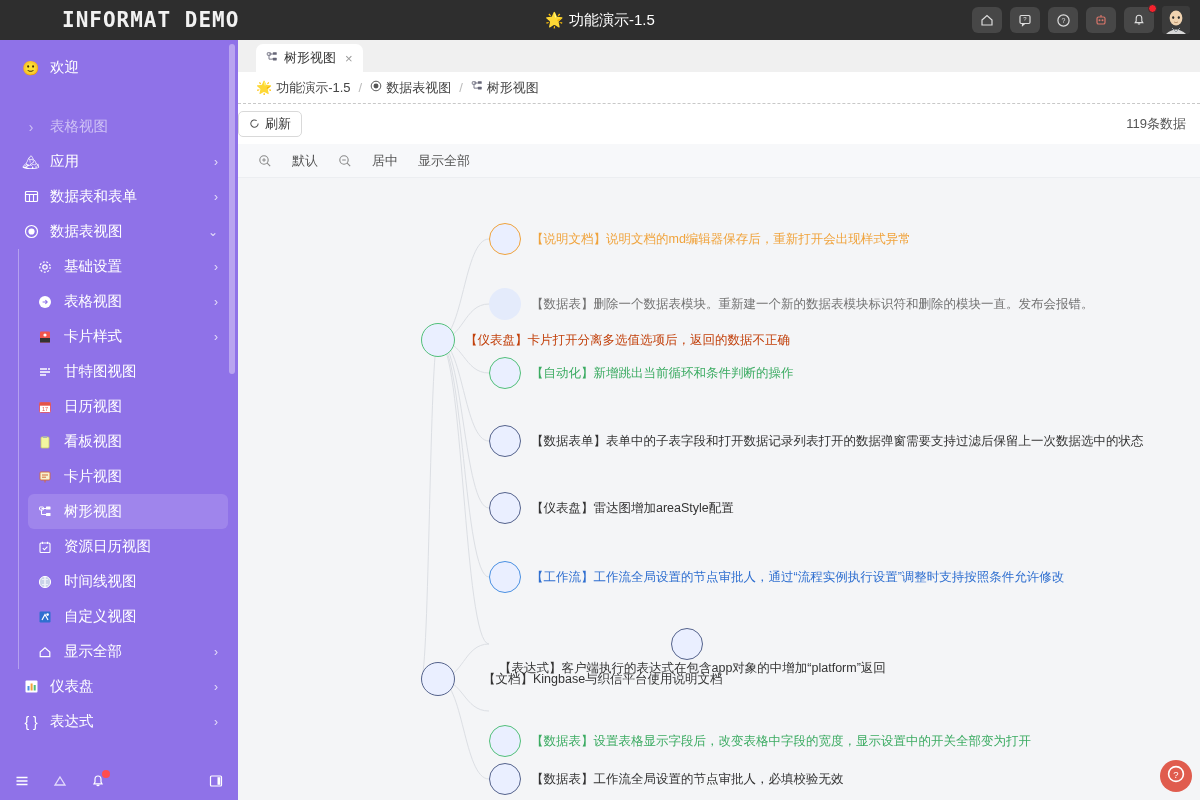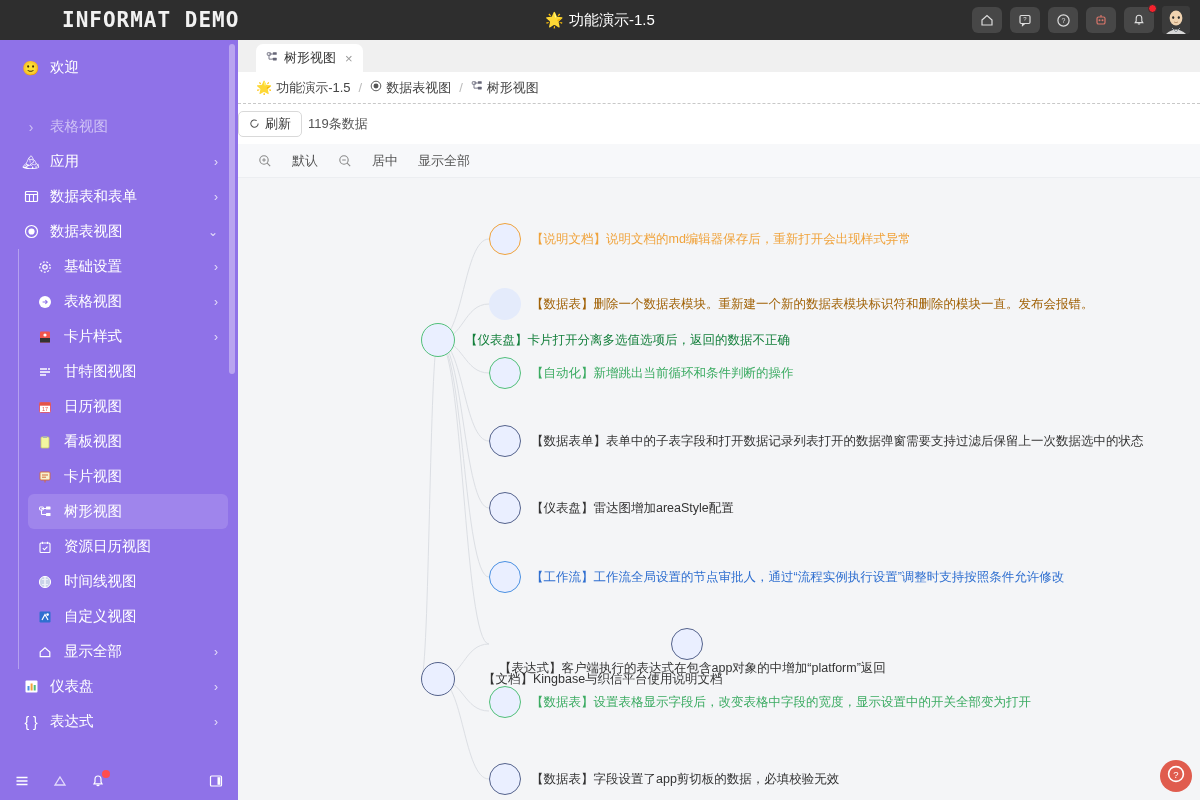--- a/index.html
+++ b/index.html
@@ -114,22 +114,22 @@
     background: #fff; flex: 0 0 32px; height: 32px;
     display: flex; align-items: center; padding-left: 18px;
     font-size: 13px; color: #444; gap: 6px;
     border-bottom: 1px dashed #c8c8c8;
   }
   .crumb { display: flex; align-items: center; gap: 4px; cursor: pointer; }
   .crumb-sep { color: #bbb; padding: 0 2px; }
 
   .actionbar {
     flex: 0 0 40px; height: 40px; background: #fff;
-    display: flex; align-items: center; justify-content: flex-start;
-    padding-right: 14px; gap: 6px;
+    display: flex; align-items: center; justify-content: space-between;
+    padding-right: 14px; gap: 12px;
   }
   .refresh-btn {
     border: 1px solid #d9d9d9; border-radius: 5px; background: #fff;
     height: 26px; padding: 0 10px; font-size: 13px; color: #333;
     display: flex; align-items: center; gap: 5px; cursor: pointer;
     font-family: inherit;
   }
   .count-txt { font-size: 13px; color: #555; }
 
   .zoombar {
@@ -526,25 +526,25 @@
             <path d="M200 501 C 225.5 501, 225.5 533, 251 533" fill="none" stroke="#dcdfe4" stroke-width="1"></path>
             <path d="M200 501 C 225.5 501, 225.5 601, 251 601" fill="none" stroke="#dcdfe4" stroke-width="1"></path>
           </svg>
         <div id="node-layer">
             <div class="node" style="left: 251px; top: 45px;">
               <div class="circ" style="border-color: rgb(240, 163, 60);"></div>
               <div class="ntxt" style="color: rgb(240, 163, 60);">【说明文档】说明文档的md编辑器保存后，重新打开会出现样式异常</div>
             </div>
             <div class="node" style="left: 251px; top: 110px;">
               <div class="circ" style="border: none; background: rgb(228, 235, 251);"></div>
-              <div class="ntxt" style="color: #a16207;">【数据表】删除一个数据表模块。重新建一个新的数据表模块标识符和删除的模块一直。发布会报错。</div>
+              <div class="ntxt" style="color: #737373;">【数据表】删除一个数据表模块。重新建一个新的数据表模块标识符和删除的模块一直。发布会报错。</div>
             </div>
             <div class="node root" style="left: 183px; top: 145px;">
               <div class="circ" style="border-color: rgb(82, 192, 122);"></div>
-              <div class="ntxt" style="color: #15803d;">【仪表盘】卡片打开分离多选值选项后，返回的数据不正确</div>
+              <div class="ntxt" style="color: #c2410c;">【仪表盘】卡片打开分离多选值选项后，返回的数据不正确</div>
             </div>
             <div class="node" style="left: 251px; top: 179px;">
               <div class="circ" style="border-color: rgb(82, 192, 122);"></div>
               <div class="ntxt" style="color: rgb(59, 171, 98);">【自动化】新增跳出当前循环和条件判断的操作</div>
             </div>
             <div class="node" style="left: 251px; top: 247px;">
               <div class="circ" style="border-color: rgb(85, 99, 140);"></div>
               <div class="ntxt" style="color: rgb(51, 51, 51);">【数据表单】表单中的子表字段和打开数据记录列表打开的数据弹窗需要支持过滤后保留上一次数据选中的状态</div>
             </div>
             <div class="node" style="left: 251px; top: 314px;">
@@ -556,27 +556,27 @@
               <div class="ntxt" style="color: rgb(47, 111, 208);">【工作流】工作流全局设置的节点审批人，通过“流程实例执行设置”调整时支持按照条件允许修改</div>
             </div>
             <div class="node" style="left: 251px; top: 450px; flex-direction: column;">
               <div class="circ" style="border-color: rgb(85, 99, 140);"></div>
               <div class="ntxt" style="color: rgb(51, 51, 51);">【表达式】客户端执行的表达式在包含app对象的中增加“platform”返回</div>
             </div>
             <div class="node root" style="left: 183px; top: 484px;">
               <div class="circ" style="border-color: rgb(85, 99, 140);"></div>
               <div class="ntxt" style="color: rgb(51, 51, 51); margin-left: 28px;">【文档】Kingbase与织信平台使用说明文档</div>
             </div>
-            <div class="node" style="left: 251px; top: 508px;">
+            <div class="node" style="left: 251px; top: 547px;">
               <div class="circ" style="border-color: rgb(82, 192, 122);"></div>
               <div class="ntxt" style="color: rgb(59, 171, 98);">【数据表】设置表格显示字段后，改变表格中字段的宽度，显示设置中的开关全部变为打开</div>
             </div>
             <div class="node" style="left: 251px; top: 585px;">
               <div class="circ" style="border-color: rgb(85, 99, 140);"></div>
-              <div class="ntxt" style="color: rgb(51, 51, 51);">【数据表】字段设置了app剪切板的数据，必填校验无效</div>
+              <div class="ntxt" style="color: rgb(51, 51, 51);">【数据表】工作流全局设置的节点审批人，必填校验无效</div>
             </div>
           </div>
         <div class="help-fab">
           <span>
             <svg width="20" height="20" viewBox="0 0 20 20">
                 <circle cx="10" cy="10" r="7.4" fill="none" stroke="#fff" stroke-width="1.6"></circle>
                 <text x="10" y="13.6" font-size="9.5" text-anchor="middle" fill="#fff" font-family="sans-serif">?</text>
               </svg>
           </span>
         </div>

